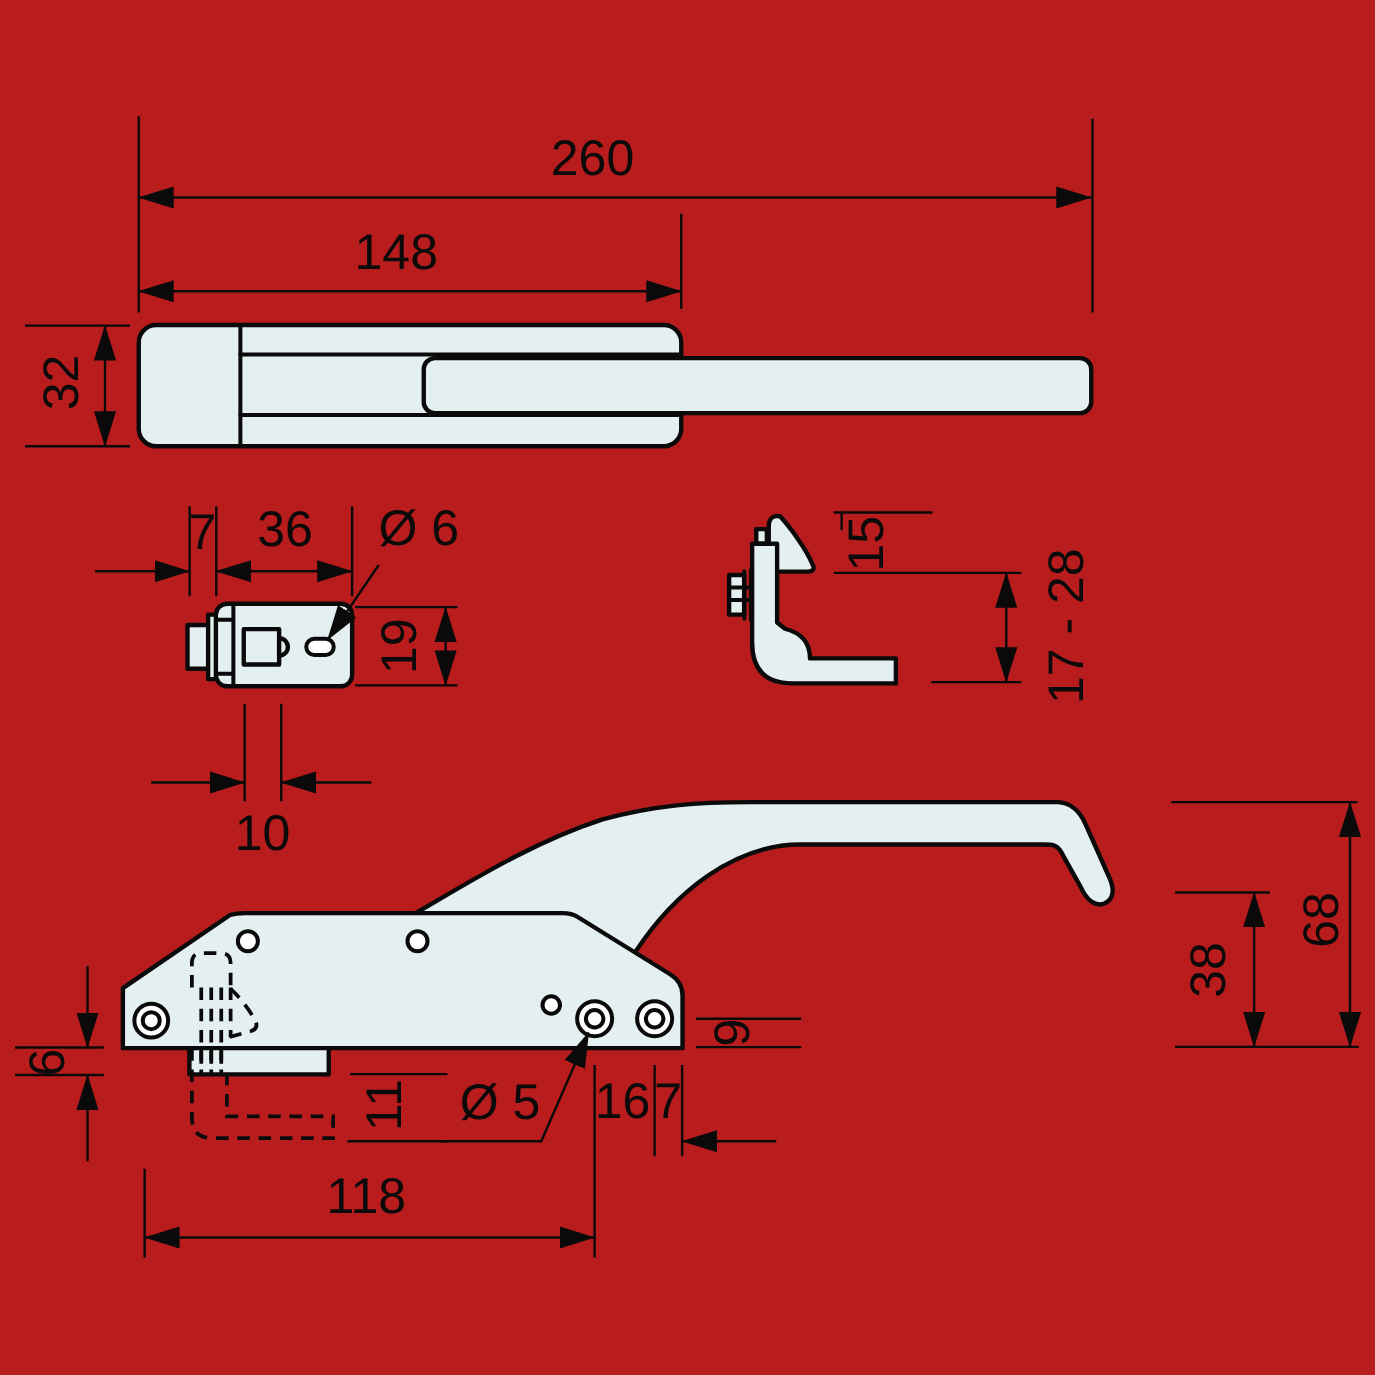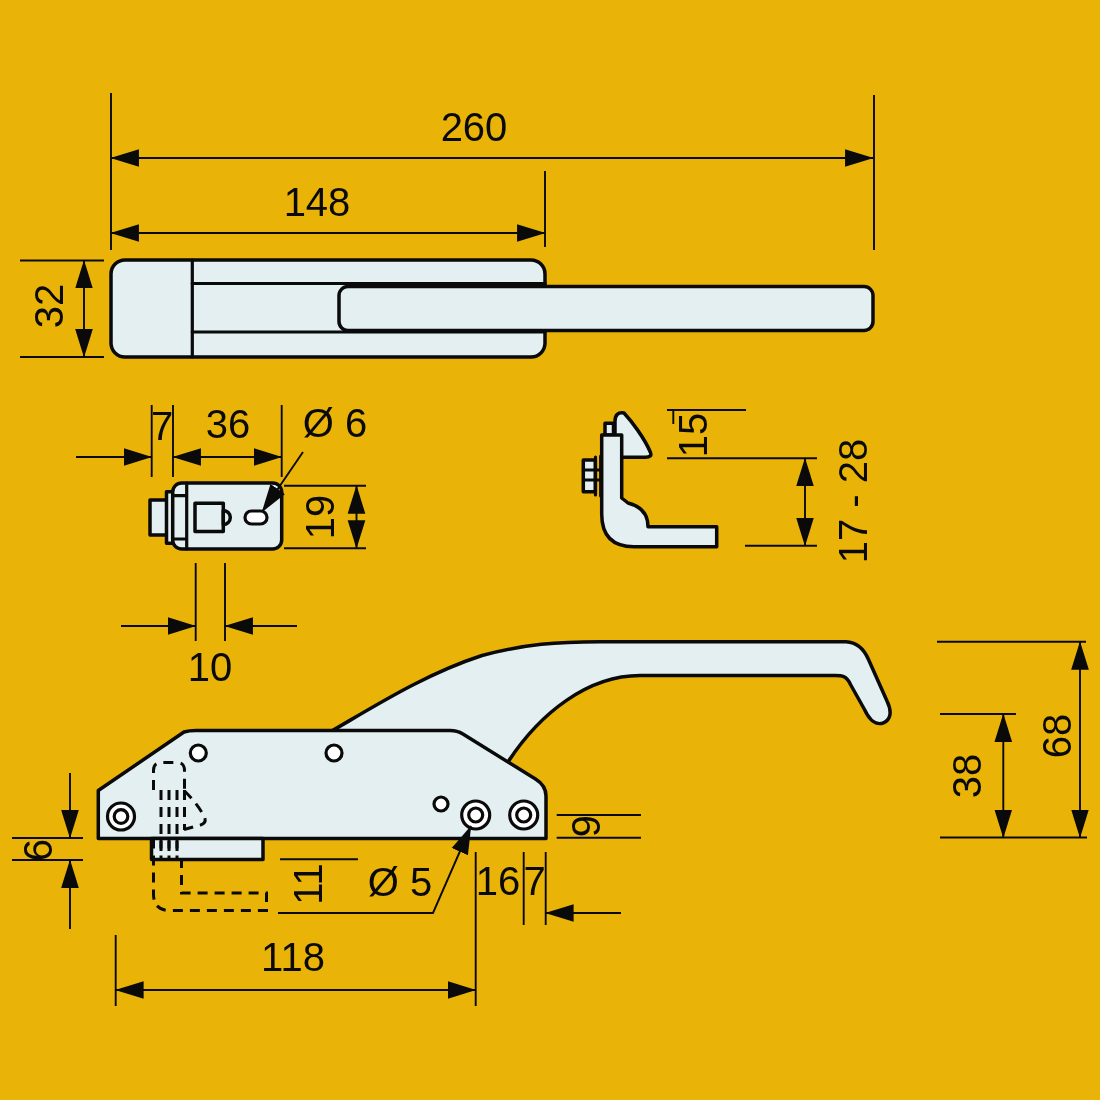--- a/index.html
+++ b/index.html
@@ -1,16 +1,16 @@
 <!DOCTYPE html>
 <html><head>
 <meta charset="utf-8">
 <style>
   html,body{margin:0;padding:0;background:#fff;}
-  .stage{width:1100px;height:1100px;position:relative;background:#eab308;
+  .stage{width:1100px;height:1100px;position:relative;background:#b91c1c;
          font-family:"Liberation Sans","DejaVu Sans",sans-serif;}
   svg{display:block}
   .part{fill:#e3eff0;stroke:#0a0a0a;stroke-width:3.5;stroke-linejoin:round;stroke-linecap:round;}
   .pline{fill:none;stroke:#0a0a0a;stroke-width:3.2;stroke-linecap:round;}
   .hole{fill:#ffffff;stroke:#0a0a0a;stroke-width:3.2;}
   .dim{fill:none;stroke:#0a0a0a;stroke-width:1.9;}
   .dash{fill:none;stroke:#0a0a0a;stroke-width:3;stroke-dasharray:10 7;stroke-linecap:butt;}
   .lbl{fill:#0a0a0a;font-size:40px;}
   text{user-select:none}
 </style>

